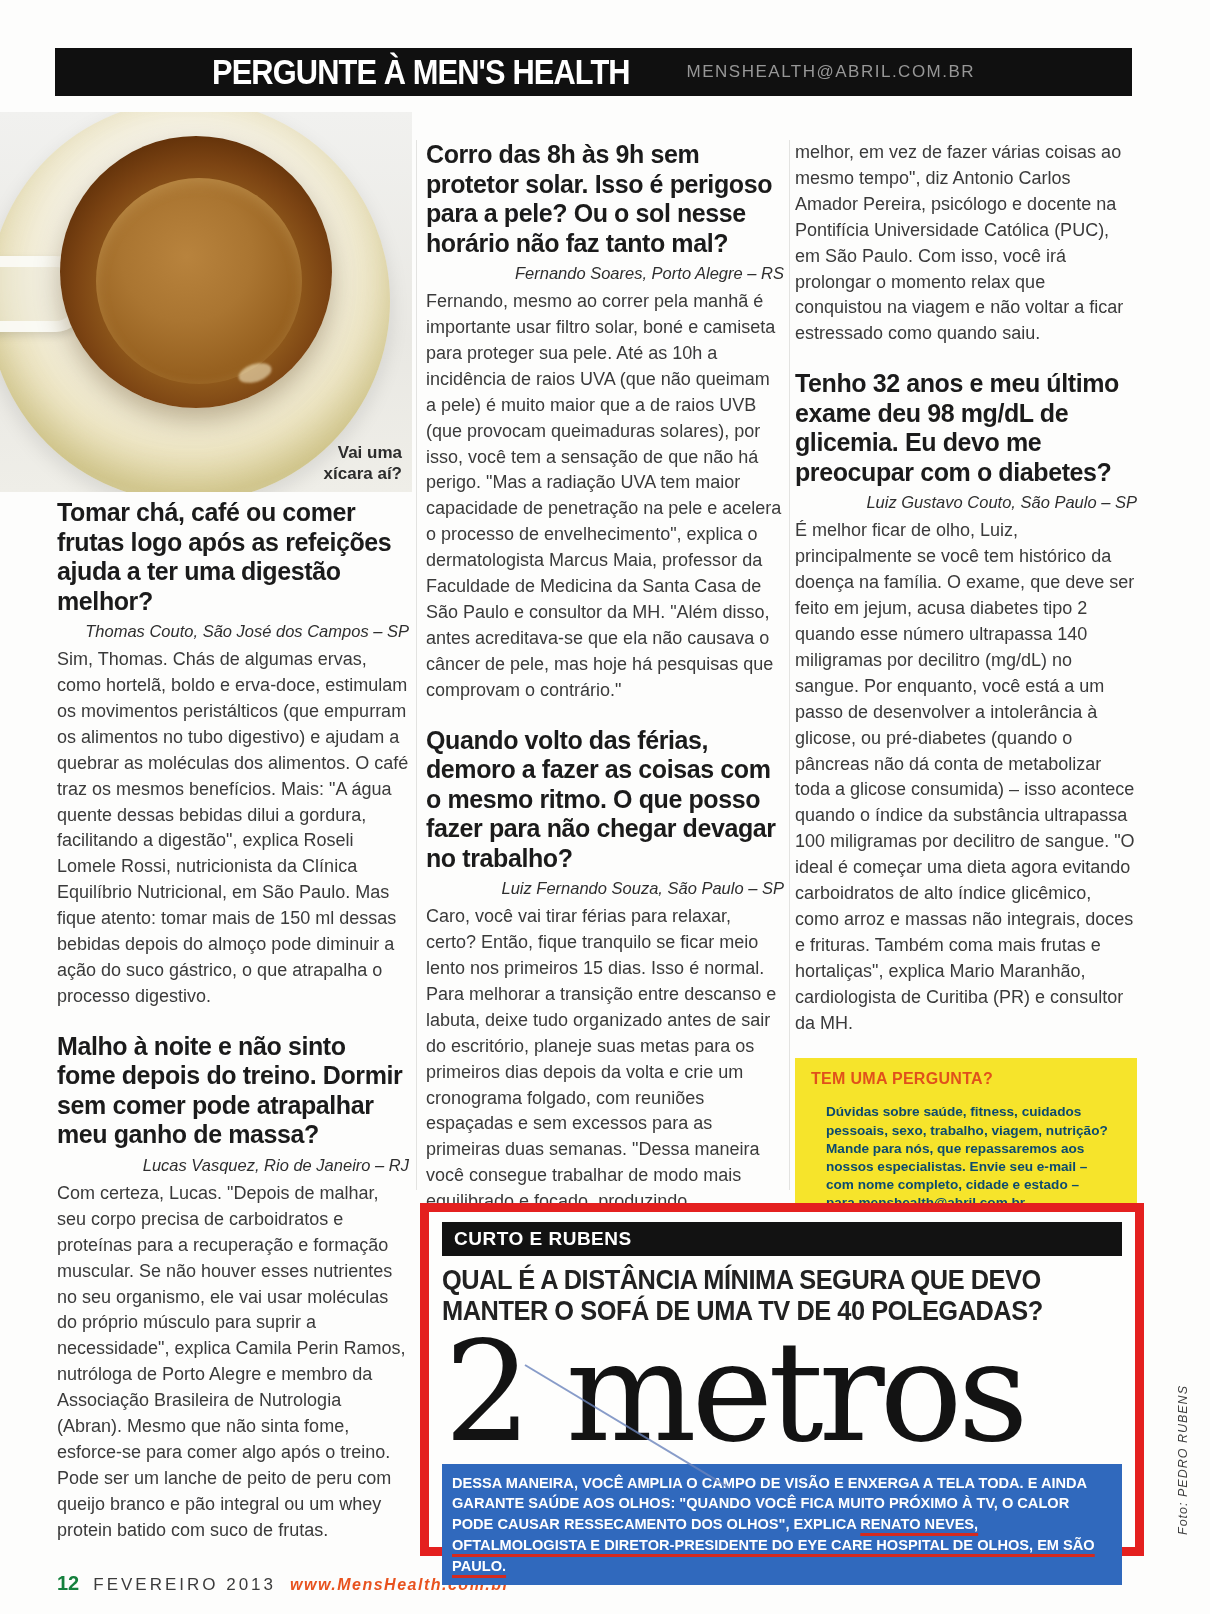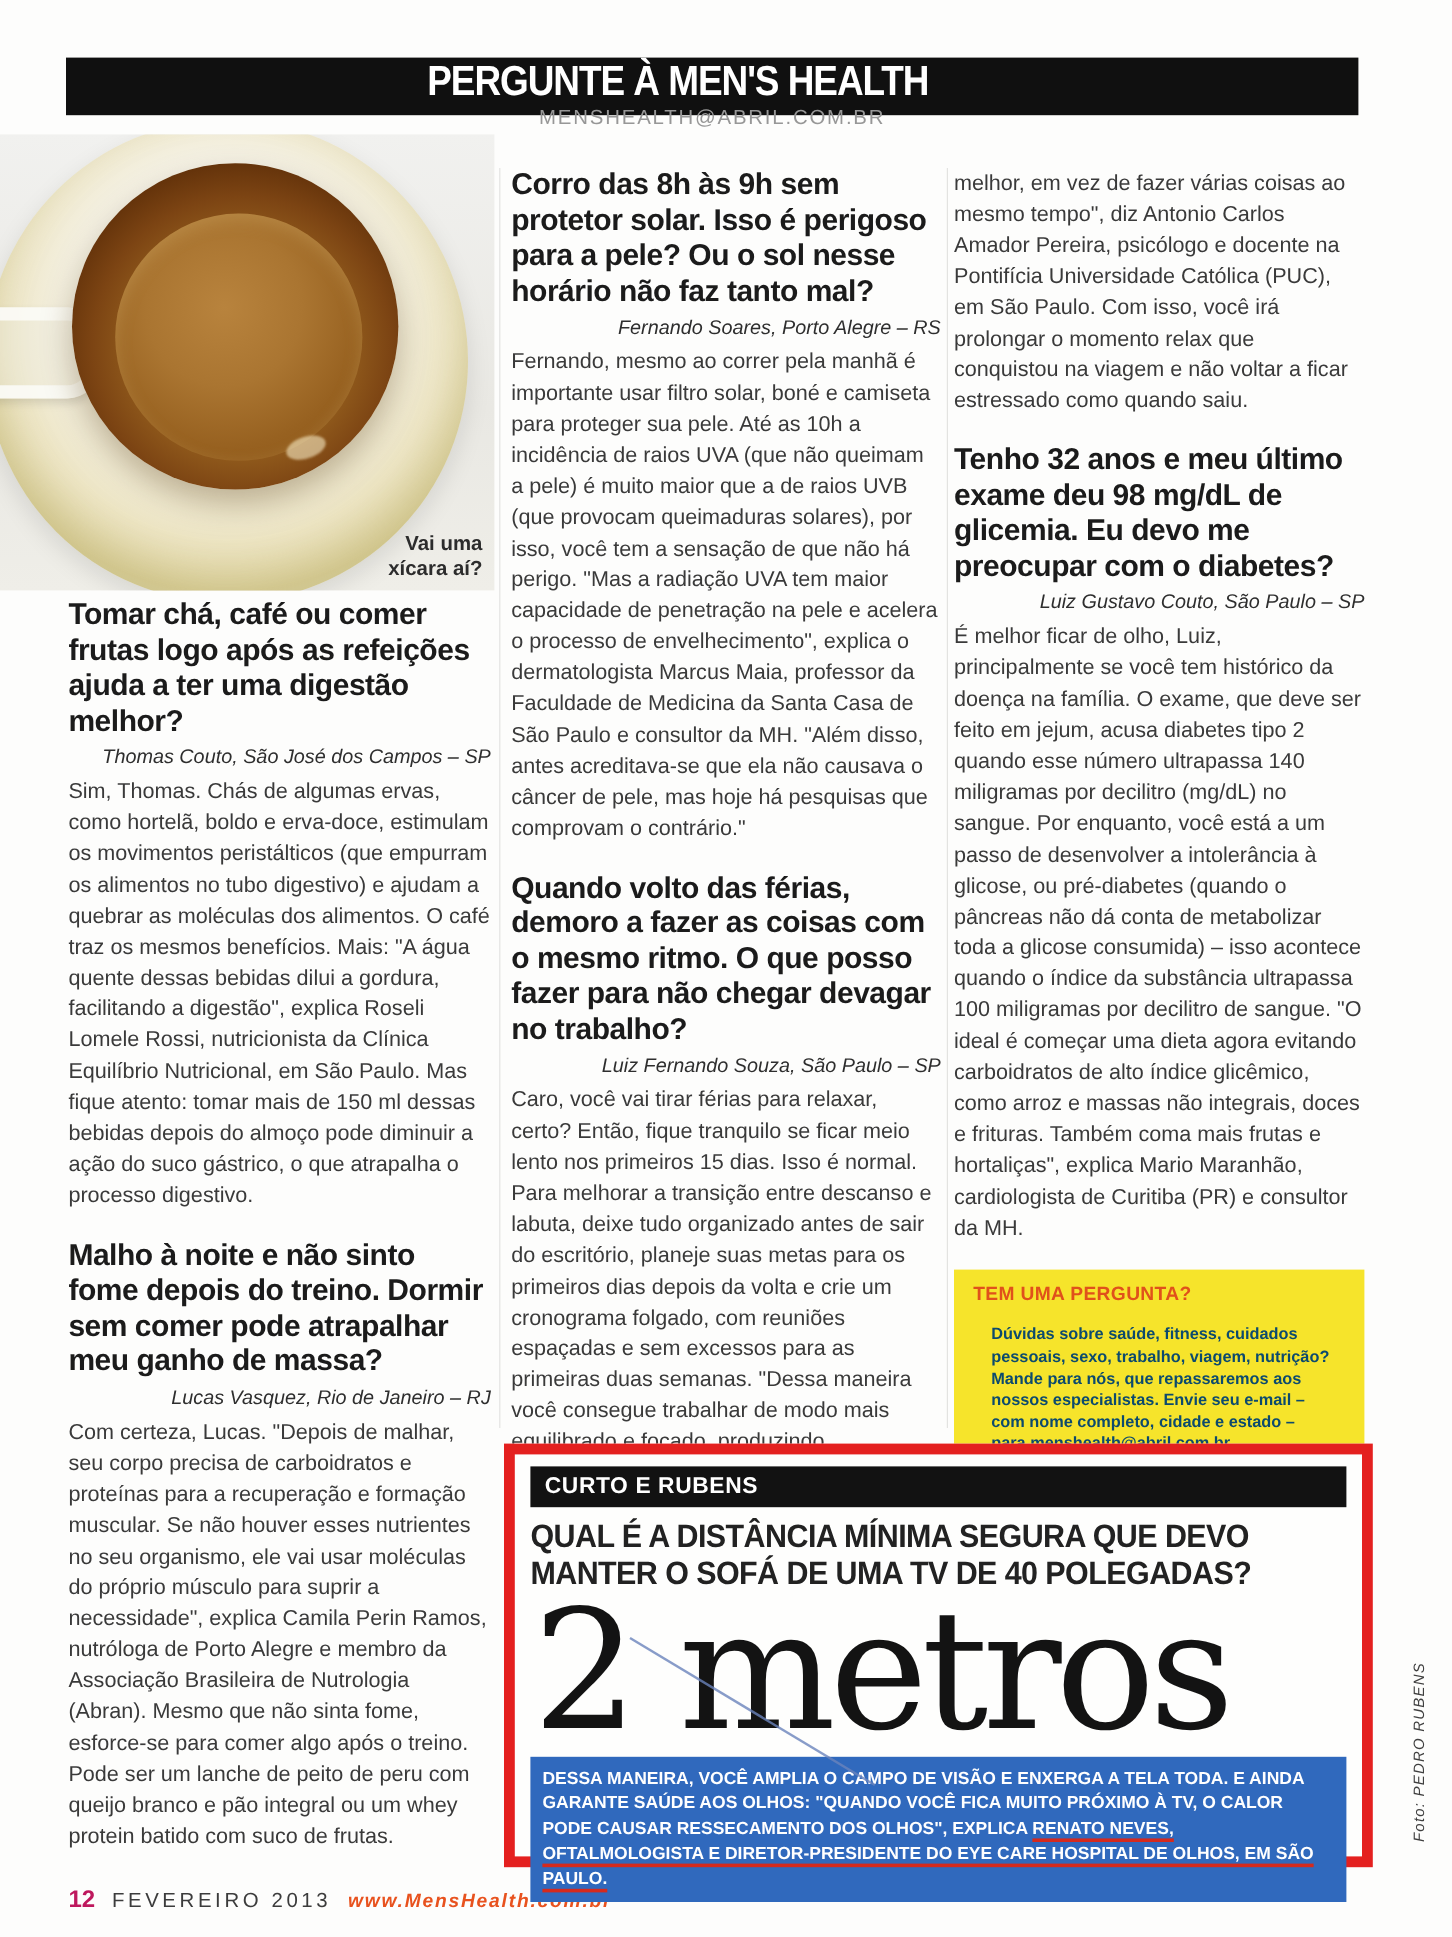--- a/index.html
+++ b/index.html
@@ -3,22 +3,22 @@
 <meta charset="utf-8">
 <style>
   html,body{margin:0;padding:0;}
   body{
     width:1210px;height:1614px;position:relative;background:#fdfdfc;
     font-family:"Liberation Sans",sans-serif;color:#333;overflow:hidden;
   }
   
   .header-bar{
     position:absolute;left:55px;top:48px;width:1077px;height:48px;
-    background:#101010;display:flex;align-items:center;justify-content:flex-start;
-    padding:0 18px;box-sizing:border-box;z-index:5;flex-direction:column;
+    background:#101010;display:flex;align-items:center;justify-content:center;
+    padding:0 18px;box-sizing:border-box;z-index:5;
   }
   .header-title{
     color:#fff;font-size:35px;font-weight:800;letter-spacing:-1px;
     transform:scaleX(.88);transform-origin:left center;white-space:nowrap;
   }
   .header-email{color:#979797;font-size:17px;letter-spacing:1.5px;font-weight:500;}
   
   .photo{
     position:absolute;left:0;top:112px;width:412px;height:380px;
     background:linear-gradient(180deg,#f1f1ef 0%,#e9e8e3 60%,#efeee8 100%);overflow:hidden;
@@ -100,21 +100,21 @@
   .curto-caption{
     background:#3069bd;color:#fff;font-weight:700;font-size:14.6px;line-height:1.42;
     padding:9px 10px;margin-top:4px;letter-spacing:0;
   }
   .underline-red{
     text-decoration:underline;text-decoration-color:#d42a1e;
     text-decoration-thickness:2.5px;text-underline-offset:4px;
   }
   
   .footer{position:absolute;left:57px;top:1572px;display:flex;align-items:baseline;gap:14px;}
-  .page-number{font-weight:800;font-size:20px;color:#be185d;}
+  .page-number{font-weight:800;font-size:20px;color:#15803d;}
   .issue-date{font-size:17px;letter-spacing:3px;color:#3c3c3c;}
   .site-url{font-size:16px;font-weight:700;font-style:italic;color:#e8521e;letter-spacing:1.5px;}
   .photo-credit{
     position:absolute;left:1176px;top:1295px;height:240px;
     writing-mode:vertical-rl;transform:rotate(180deg);
     font-size:12.5px;font-style:italic;color:#3f3f3f;letter-spacing:1px;
   }
 </style>
 </head>
 <body>

